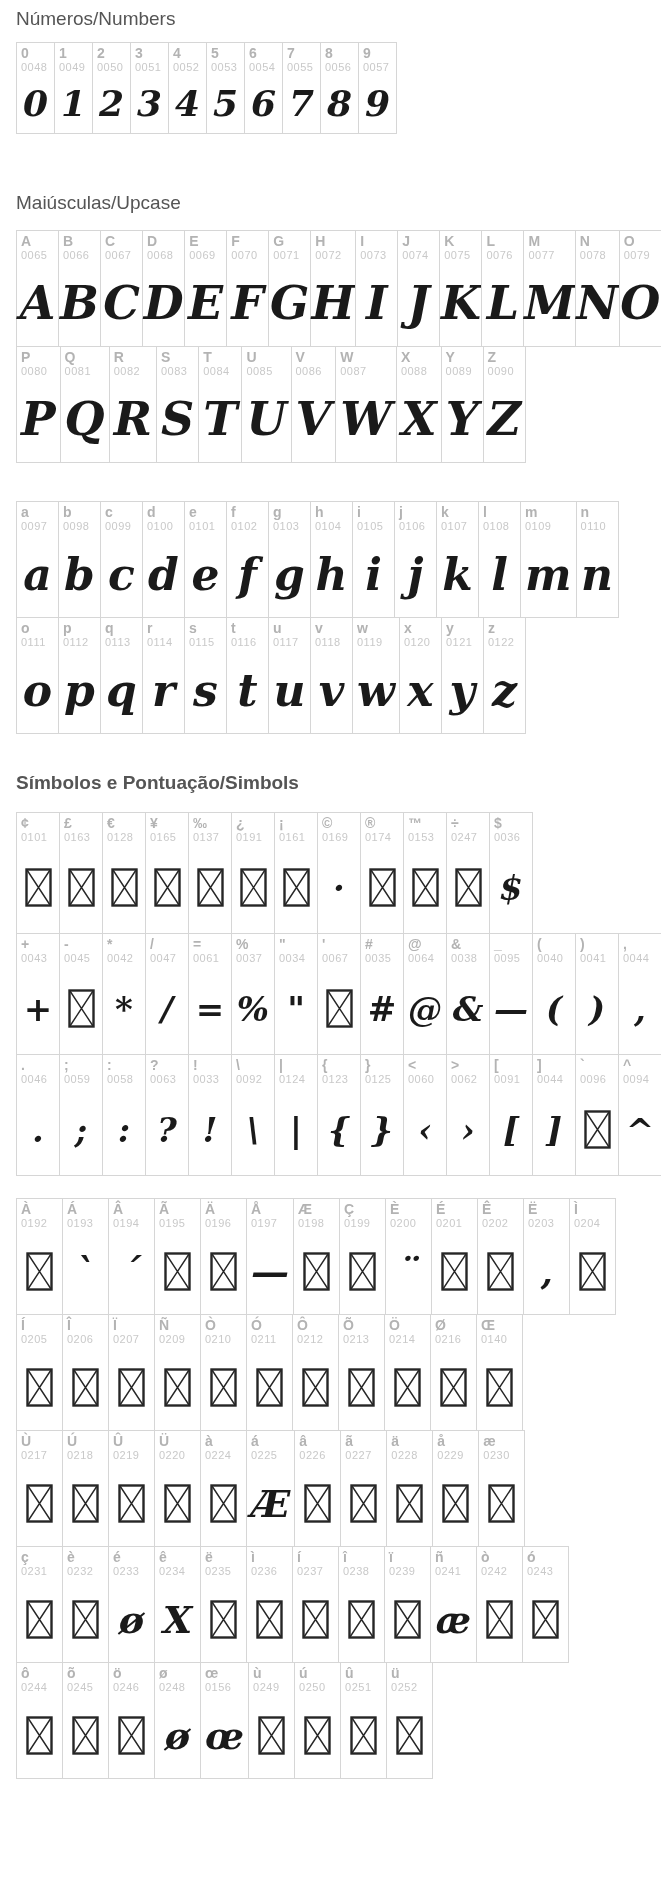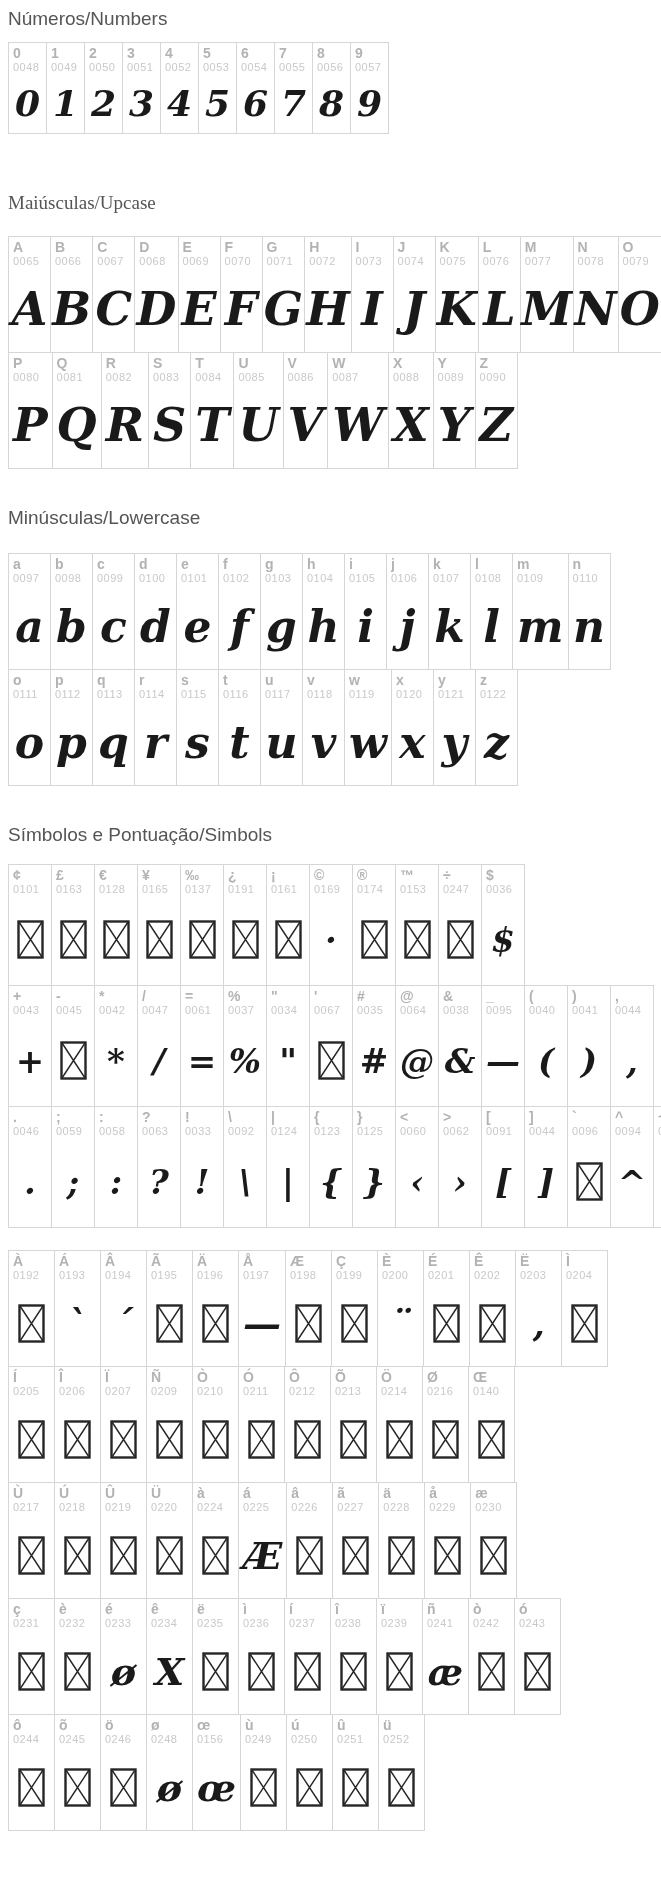--- a/index.html
+++ b/index.html
@@ -1,27 +1,27 @@
 <!DOCTYPE html>
 <html><head>
 <meta charset="utf-8">
 <style>
   html,body{margin:0;padding:0;background:#ffffff;}
   body{width:661px;height:1887px;overflow:hidden;font-family:"Liberation Sans",sans-serif;}
-  #root{padding:6px 0 0 8px;}
+  #root{padding:6px 0 0 16px;}
 
   .section-title{font-size:19px;color:#555555;margin:0 0 12px 0;}
   .sec-numbers{margin-top:2px;}
   .sec-upcase{margin-top:58px;}
   .sec-lowercase{margin-top:38px;}
   .sec-symbols{margin-top:38px;}
   .sec-accents{margin-top:22px;}
-  .sec-upcase .section-title{margin-bottom:22px;font-family:Liberation Serif, serif;}
+  .sec-upcase .section-title{margin-bottom:16px;}
   .sec-lowercase .section-title{margin-bottom:24px;}
-  .sec-symbols .section-title{margin-bottom:18px;}
+  .sec-symbols .section-title{margin-bottom:18px;font-weight:bold;}
   .sec-accents .section-title{margin-bottom:22px;}
 
   .grid-row{display:flex;}
   .grid-row + .grid-row{margin-top:-1px;}
   .cell{
     box-sizing:border-box;
     border:1px solid #d6d6d6;
     margin-right:-1px;
     padding:2px 4px 4px 4px;
     display:flex;flex-direction:column;
@@ -239,21 +239,20 @@
           <div class="glyph">Y</div>
         </div>
         <div class="cell upcase">
           <div class="ch">Z</div>
           <div class="code">0090</div>
           <div class="glyph">Z</div>
         </div>
       </div>
     </section>
     <section class="charmap-section sec-lowercase">
-      <div class="section-title">Minúsculas/Lowercase</div>
       <div class="grid-row">
         <div class="cell lowercase">
           <div class="ch">a</div>
           <div class="code">0097</div>
           <div class="glyph">a</div>
         </div>
         <div class="cell lowercase">
           <div class="ch">b</div>
           <div class="code">0098</div>
           <div class="glyph">b</div>

